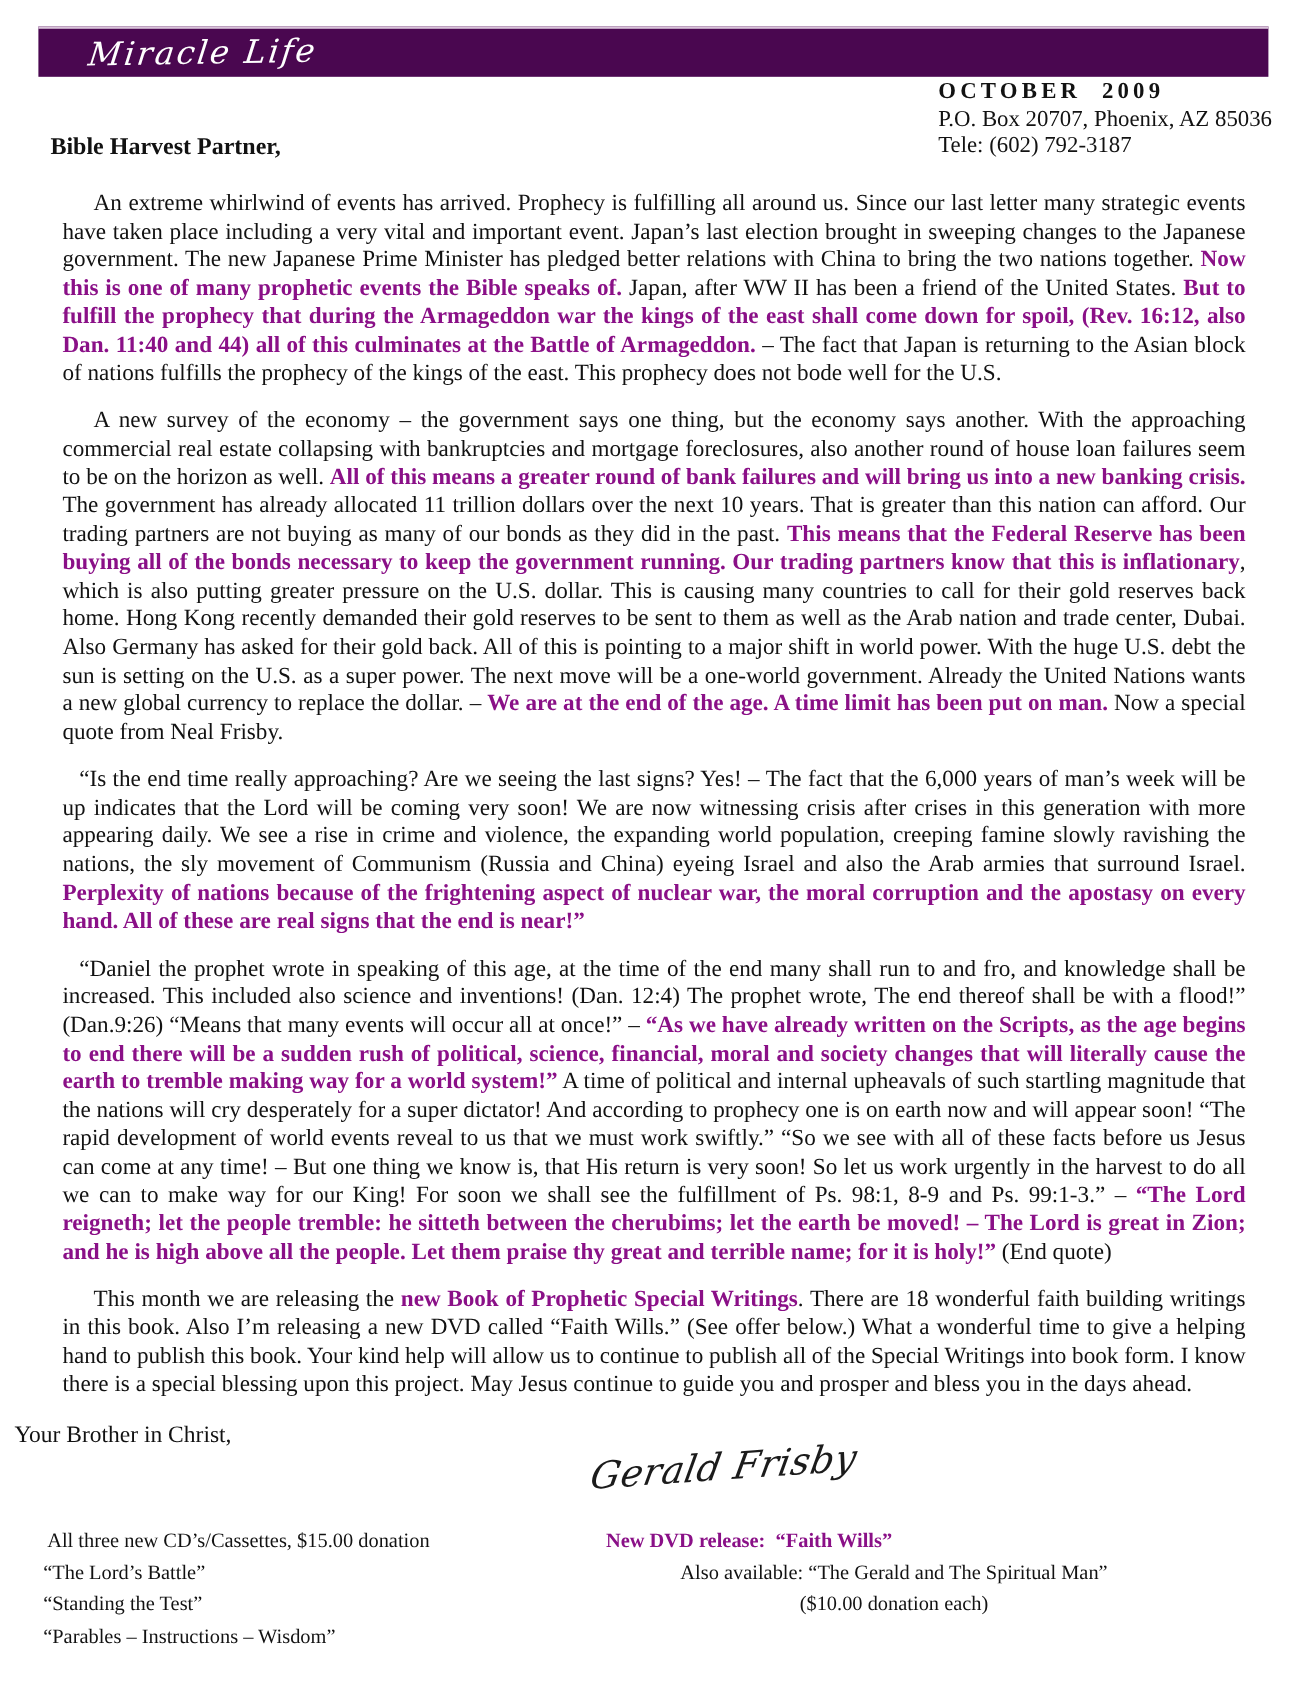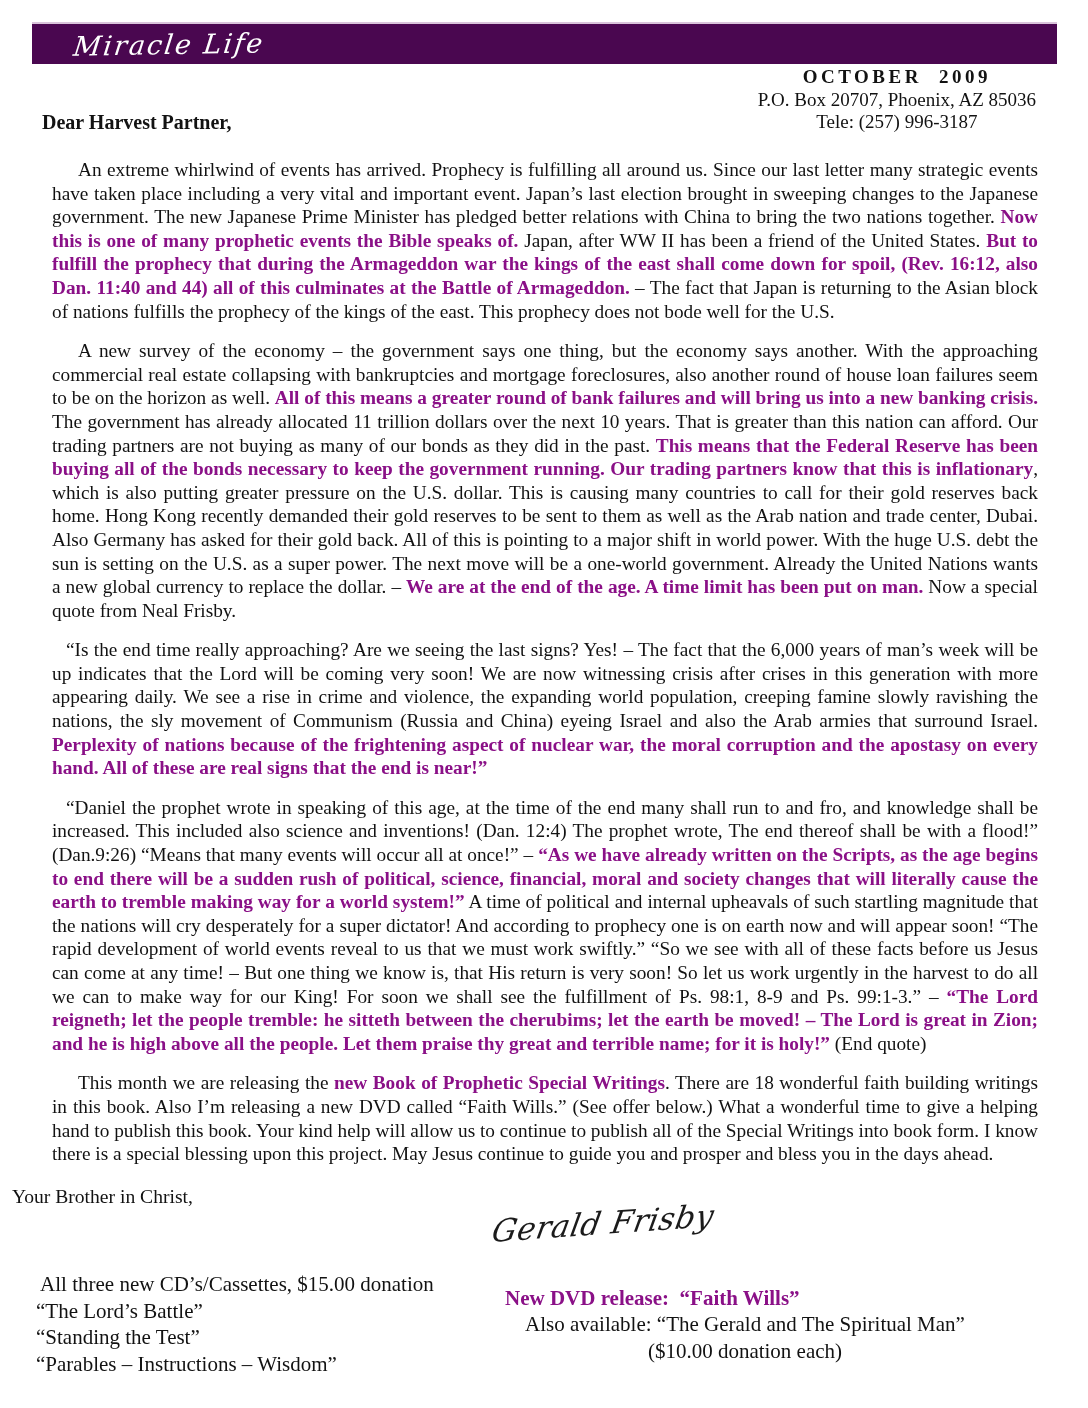--- a/index.html
+++ b/index.html
@@ -14,21 +14,21 @@
     border-top:2px solid #d9c3da;
     display:flex;align-items:center;
   }
   .logo{
     display:inline-block;margin-left:42px;color:#ffffff;
     font-family:"DejaVu Serif", serif;font-style:italic;font-size:27px;
     letter-spacing:2px;transform:skewX(-8deg) rotate(-1deg);white-space:nowrap;
   }
   
   .hdr-right{
-    position:absolute;top:66px;right:52px;text-align:center;
+    position:absolute;top:66px;right:28px;text-align:left;
     font-size:19px;line-height:22.5px;white-space:nowrap;
   }
   .hdr-date{font-weight:bold;font-size:19px;letter-spacing:3.5px;word-spacing:9px;}
   .salutation{
     position:absolute;left:42px;top:111px;font-weight:bold;font-size:20px;white-space:nowrap;
   }
   
   .letter{
     position:absolute;left:36px;top:142px;width:1018px;
     font-size:19.3px;line-height:23.6px;text-align:justify;
@@ -40,43 +40,43 @@
   .closing{
     margin-top:19px;transform:translateX(-24px);font-size:19.6px;
   }
   .sig-wrap{height:50px;text-align:center;margin-top:4px;}
   .sig-text{
     display:inline-block;transform:translateX(58px) rotate(-4deg) skewX(-14deg);
     font-family:"DejaVu Serif", serif;font-style:italic;font-size:31px;
     letter-spacing:0.5px;color:#1b1b1b;white-space:nowrap;
   }
   
-  .footer{display:flex;margin-top:9px;font-size:21px;line-height:26.5px;align-items:center;}
+  .footer{display:flex;margin-top:9px;font-size:17px;line-height:26.5px;}
   .footer-left{width:469px;}
   .footer-left div{white-space:pre;}
   .footer-right{width:480px;}
   .dvd-line{white-space:pre;font-family:Liberation Serif, serif;}
   .also-line,.donation-line{text-align:center;white-space:nowrap;}
 </style>
 </head>
 <body>
 
 <div class="page">
 
   <div class="banner">
     <span class="logo">Miracle Life</span>
   </div>
 
   <div class="hdr-right">
     <div class="hdr-date">OCTOBER 2009</div>
     <div class="hdr-addr">P.O. Box 20707, Phoenix, AZ 85036</div>
-    <div class="hdr-tele">Tele: (257) 996-3187</div>
+    <div class="hdr-tele">Tele: (602) 792-3187</div>
   </div>
 
-  <div class="salutation">Dear Harvest Partner,</div>
+  <div class="salutation">Bible Harvest Partner,</div>
 
   <div class="letter">
     <div id="paragraphs">
         <p class="para"><span>An extreme whirlwind of events has arrived. Prophecy is fulfilling all around us. Since our last letter many strategic events have taken place including a very vital and important event. Japan’s last election brought in sweeping changes to the Japanese government. The new Japanese Prime Minister has pledged better relations with China to bring the two nations together. </span><span class="accent">Now this is one of many prophetic events the Bible speaks of.</span><span>  Japan, after WW II has been a friend of the United States. </span><span class="accent">But to fulfill the prophecy that during the Armageddon war the kings of the east shall come down for spoil, (Rev. 16:12, also Dan. 11:40 and 44) all of this culminates at the Battle of Armageddon.</span><span> – The fact that Japan is returning to the Asian block of nations fulfills the prophecy of the kings of the east. This prophecy does not bode well for the U.S.</span></p>
         <p class="para"><span>A new survey of the economy – the government says one thing, but the economy says another. With the approaching commercial real estate collapsing with bankruptcies and mortgage foreclosures, also another round of house loan failures seem to be on the horizon as well. </span><span class="accent">All of this means a greater round of bank failures and will bring us into a new banking crisis.</span><span> The government has already allocated 11 trillion dollars over the next 10 years. That is greater than this nation can afford. Our trading partners are not buying as many of our bonds as they did in the past. </span><span class="accent">This means that the Federal Reserve has been buying all of the bonds necessary to keep the government running. Our trading partners know that this is inflationary</span><span>, which is also putting greater pressure on the U.S. dollar. This is causing many countries to call for their gold reserves back home. Hong Kong recently demanded their gold reserves to be sent to them as well as the Arab nation and trade center, Dubai. Also Germany has asked for their gold back. All of this is pointing to a major shift in world power. With the huge U.S. debt the sun is setting on the U.S. as a super power. The next move will be a one-world government. Already the United Nations wants a new global currency to replace the dollar. – </span><span class="accent">We are at the end of the age. A time limit has been put on man.</span><span> Now a special quote from Neal Frisby.</span></p>
         <p class="para quote gap"><span>“Is the end time really approaching? Are we seeing the last signs? Yes! – The fact that the 6,000 years of man’s week will be up indicates that the Lord will be coming very soon! We are now witnessing crisis after crises in this generation with more appearing daily. We see a rise in crime and violence, the expanding world population, creeping famine slowly ravishing the nations, the sly movement of Communism (Russia and China) eyeing Israel and also the Arab armies that surround Israel. </span><span class="accent">Perplexity of nations because of the frightening aspect of nuclear war, the moral corruption and the apostasy on every hand. All of these are real signs that the end is near!”</span></p>
         <p class="para quote"><span>“Daniel the prophet wrote in speaking of this age, at the time of the end many shall run to and fro, and knowledge shall be increased. This included also science and inventions! (Dan. 12:4) The prophet wrote, The end thereof shall be with a flood!” (Dan.9:26) “Means that many events will occur all at once!” – </span><span class="accent">“As we have already written on the Scripts, as the age begins to end there will be a sudden rush of political, science, financial, moral and society changes that will literally cause the earth to tremble making way for a world system!”</span><span> A time of political and internal upheavals of such startling magnitude that the nations will cry desperately for a super dictator! And according to prophecy one is on earth now and will appear soon! “The rapid development of world events reveal to us that we must work swiftly.” “So we see with all of these facts before us Jesus can come at any time! – But one thing we know is, that His return is very soon! So let us work urgently in the harvest to do all we can to make way for our King! For soon we shall see the fulfillment of Ps. 98:1, 8-9 and Ps. 99:1-3.” – </span><span class="accent">“The Lord reigneth; let the people tremble: he sitteth between the cherubims; let the earth be moved! – The Lord is great in Zion; and he is high above all the people. Let them praise thy great and terrible name; for it is holy!”</span><span> (End quote)</span></p>
         <p class="para gap"><span>This month we are releasing the </span><span class="accent">new Book of Prophetic Special Writings</span><span>. There are 18 wonderful faith building writings in this book. Also I’m releasing a new DVD called “Faith Wills.” (See offer below.) What a wonderful time to give a helping hand to publish this book. Your kind help will allow us to continue to publish all of the Special Writings into book form. I know there is a special blessing upon this project. May Jesus continue to guide you and prosper and bless you in the days ahead.</span></p>
       </div>
 

